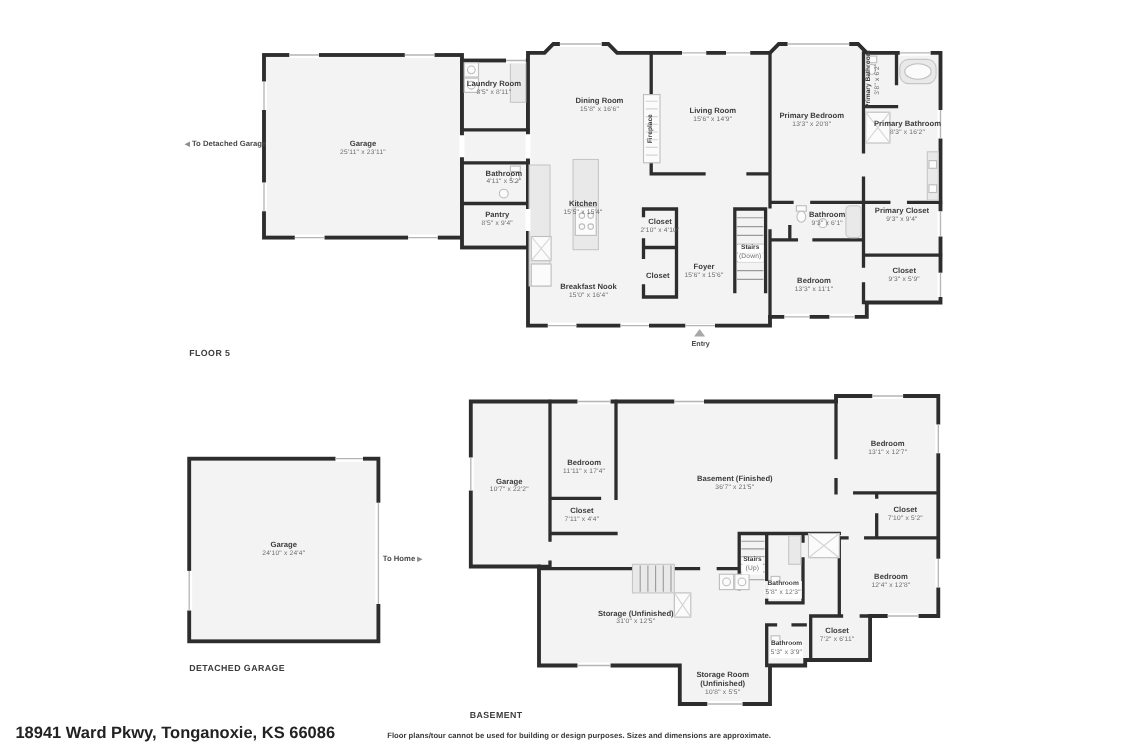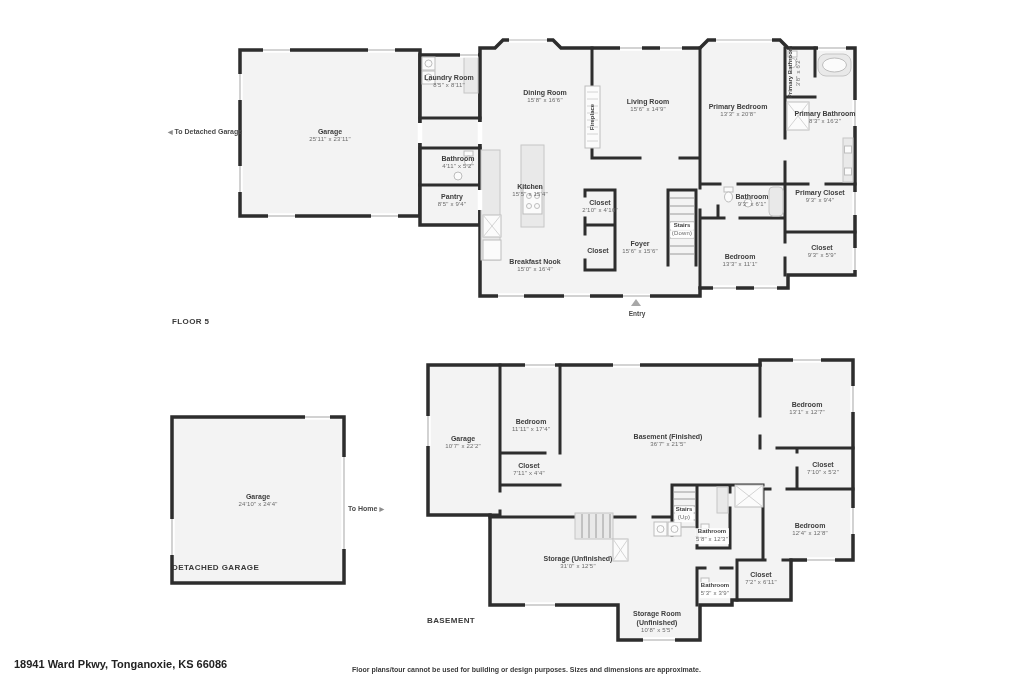--- a/index.html
+++ b/index.html
@@ -17,21 +17,21 @@
   .lbl{position:absolute;transform:translate(-50%,-50%);text-align:center;white-space:nowrap;line-height:1.3;z-index:3;}
   .lbl .nm{display:block;font-size:7px;font-weight:700;color:#3d3d3d;}
   .lbl .dm{display:block;font-size:6px;color:#6b6b6b;letter-spacing:.2px;}
   .lbl.vert{transform:translate(-50%,-50%) rotate(-90deg);}
   .lbl.small .nm{font-size:6px;}
   .lbl.bg .nm,.lbl.bg .dm{background:rgba(255,255,255,.92);padding:0 1px;}
   .lbl.wrap{white-space:normal;width:58px;}
   .annot{position:absolute;transform:translate(-50%,-50%);font-size:7px;font-weight:700;color:#4a4a4a;white-space:nowrap;z-index:3;}
   .annot .arrow{color:#8d8d8d;font-size:6px;}
   .title{position:absolute;font-size:8px;font-weight:700;color:#3a3a3a;letter-spacing:.4px;z-index:3;}
-  .addr{position:absolute;left:14px;top:658px;font-size:11px;font-weight:700;color:#222;z-index:3;}
+  .addr{position:absolute;left:14px;top:658px;font-size:15px;font-weight:700;color:#222;z-index:3;}
   .disc{position:absolute;left:352px;top:666px;font-size:7px;font-weight:700;color:#3a3a3a;z-index:3;}
 </style>
 </head>
 <body>
 
 <div class="page">
 
   <svg class="plan" style="left:168px;top:38px" width="692" height="285" viewBox="0 0 692 285">
 
     <rect class="outline" x="72" y="12" width="180" height="166"></rect>
@@ -327,21 +327,21 @@
   <div class="title" style="left:172px;top:317px">FLOOR 5</div>
 
   <div class="lbl" style="left:258px;top:500px">
     <span class="nm">Garage</span>
     <span class="dm">24'10" x 24'4"</span>
   </div>
   <div class="annot" style="left:366px;top:508px">
     <span>To Home</span>
     <span class="arrow">▶</span>
   </div>
-  <div class="title" style="left:172px;top:563px">DETACHED GARAGE</div>
+  <div class="title" style="left:172px;top:603px">DETACHED GARAGE</div>
 
   <div class="lbl" style="left:463px;top:442px">
     <span class="nm">Garage</span>
     <span class="dm">10'7" x 22'2"</span>
   </div>
   <div class="lbl" style="left:531px;top:425px">
     <span class="nm">Bedroom</span>
     <span class="dm">11'11" x 17'4"</span>
   </div>
   <div class="lbl" style="left:529px;top:469px">
@@ -381,18 +381,18 @@
     <span class="dm">5'3" x 3'9"</span>
   </div>
   <div class="lbl" style="left:578px;top:562px">
     <span class="nm">Storage (Unfinished)</span>
     <span class="dm">31'0" x 12'5"</span>
   </div>
   <div class="lbl wrap" style="left:657px;top:622px">
     <span class="nm">Storage Room (Unfinished)</span>
     <span class="dm">10'8" x 5'5"</span>
   </div>
-  <div class="title" style="left:427px;top:616px">BASEMENT</div>
+  <div class="title" style="left:427px;top:646px">BASEMENT</div>
 
   <div class="addr">18941 Ward Pkwy, Tonganoxie, KS 66086</div>
   <div class="disc">Floor plans/tour cannot be used for building or design purposes. Sizes and dimensions are approximate.</div>
 
 </div>
 
 </body></html>

